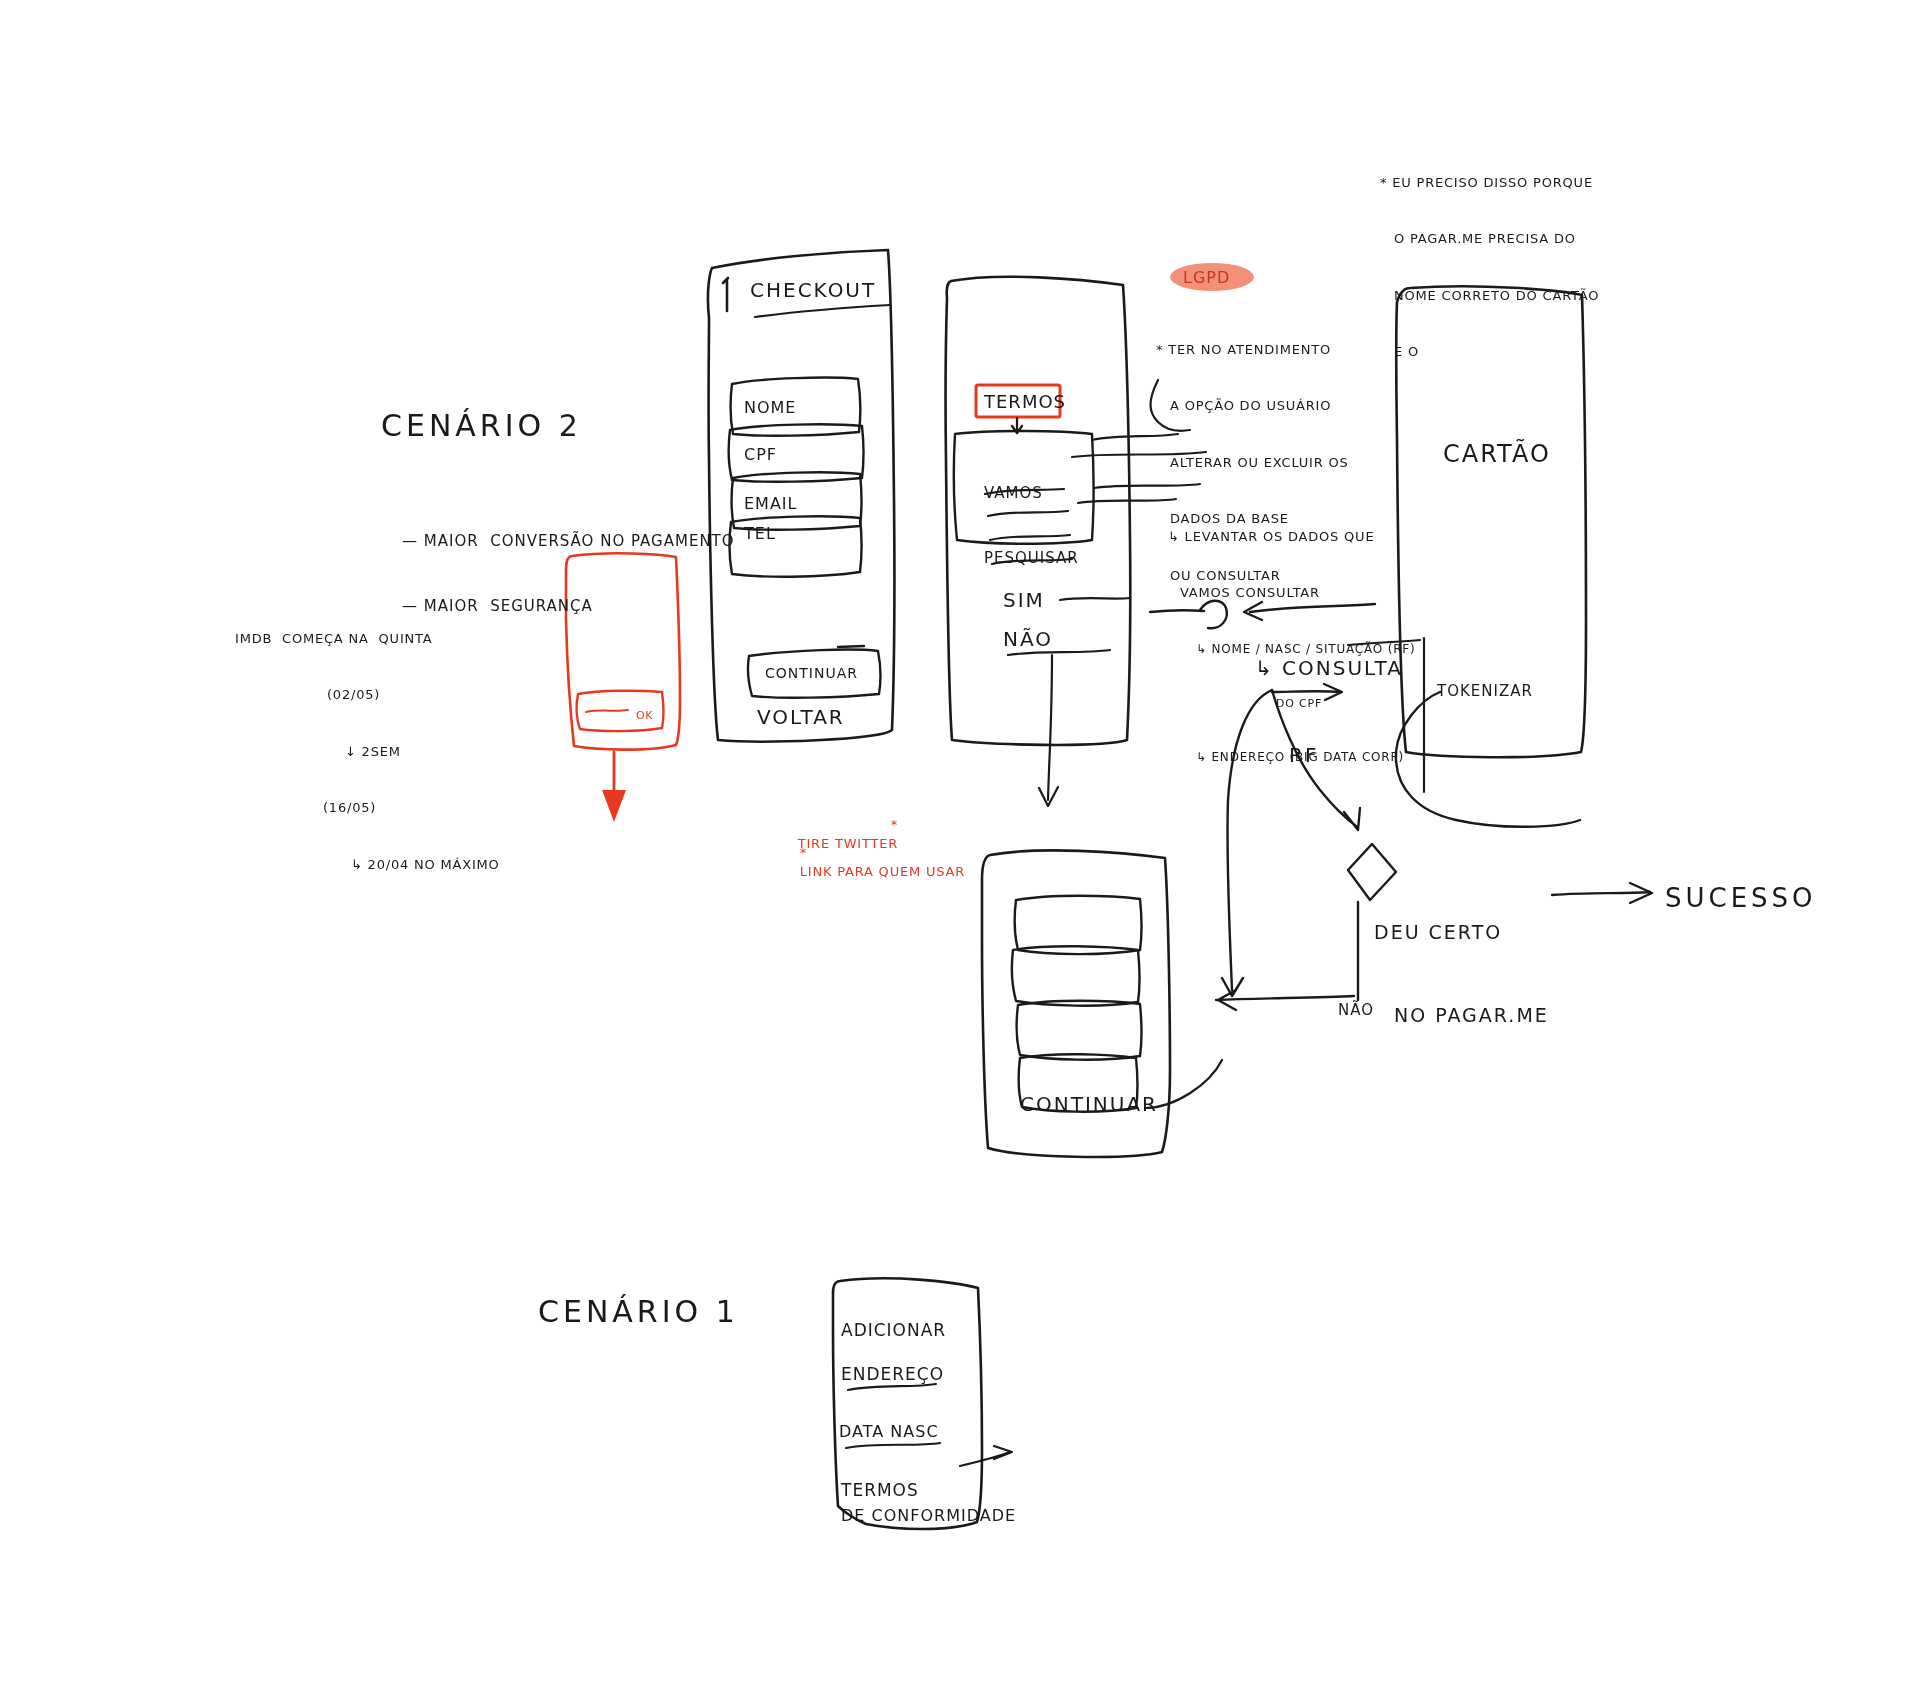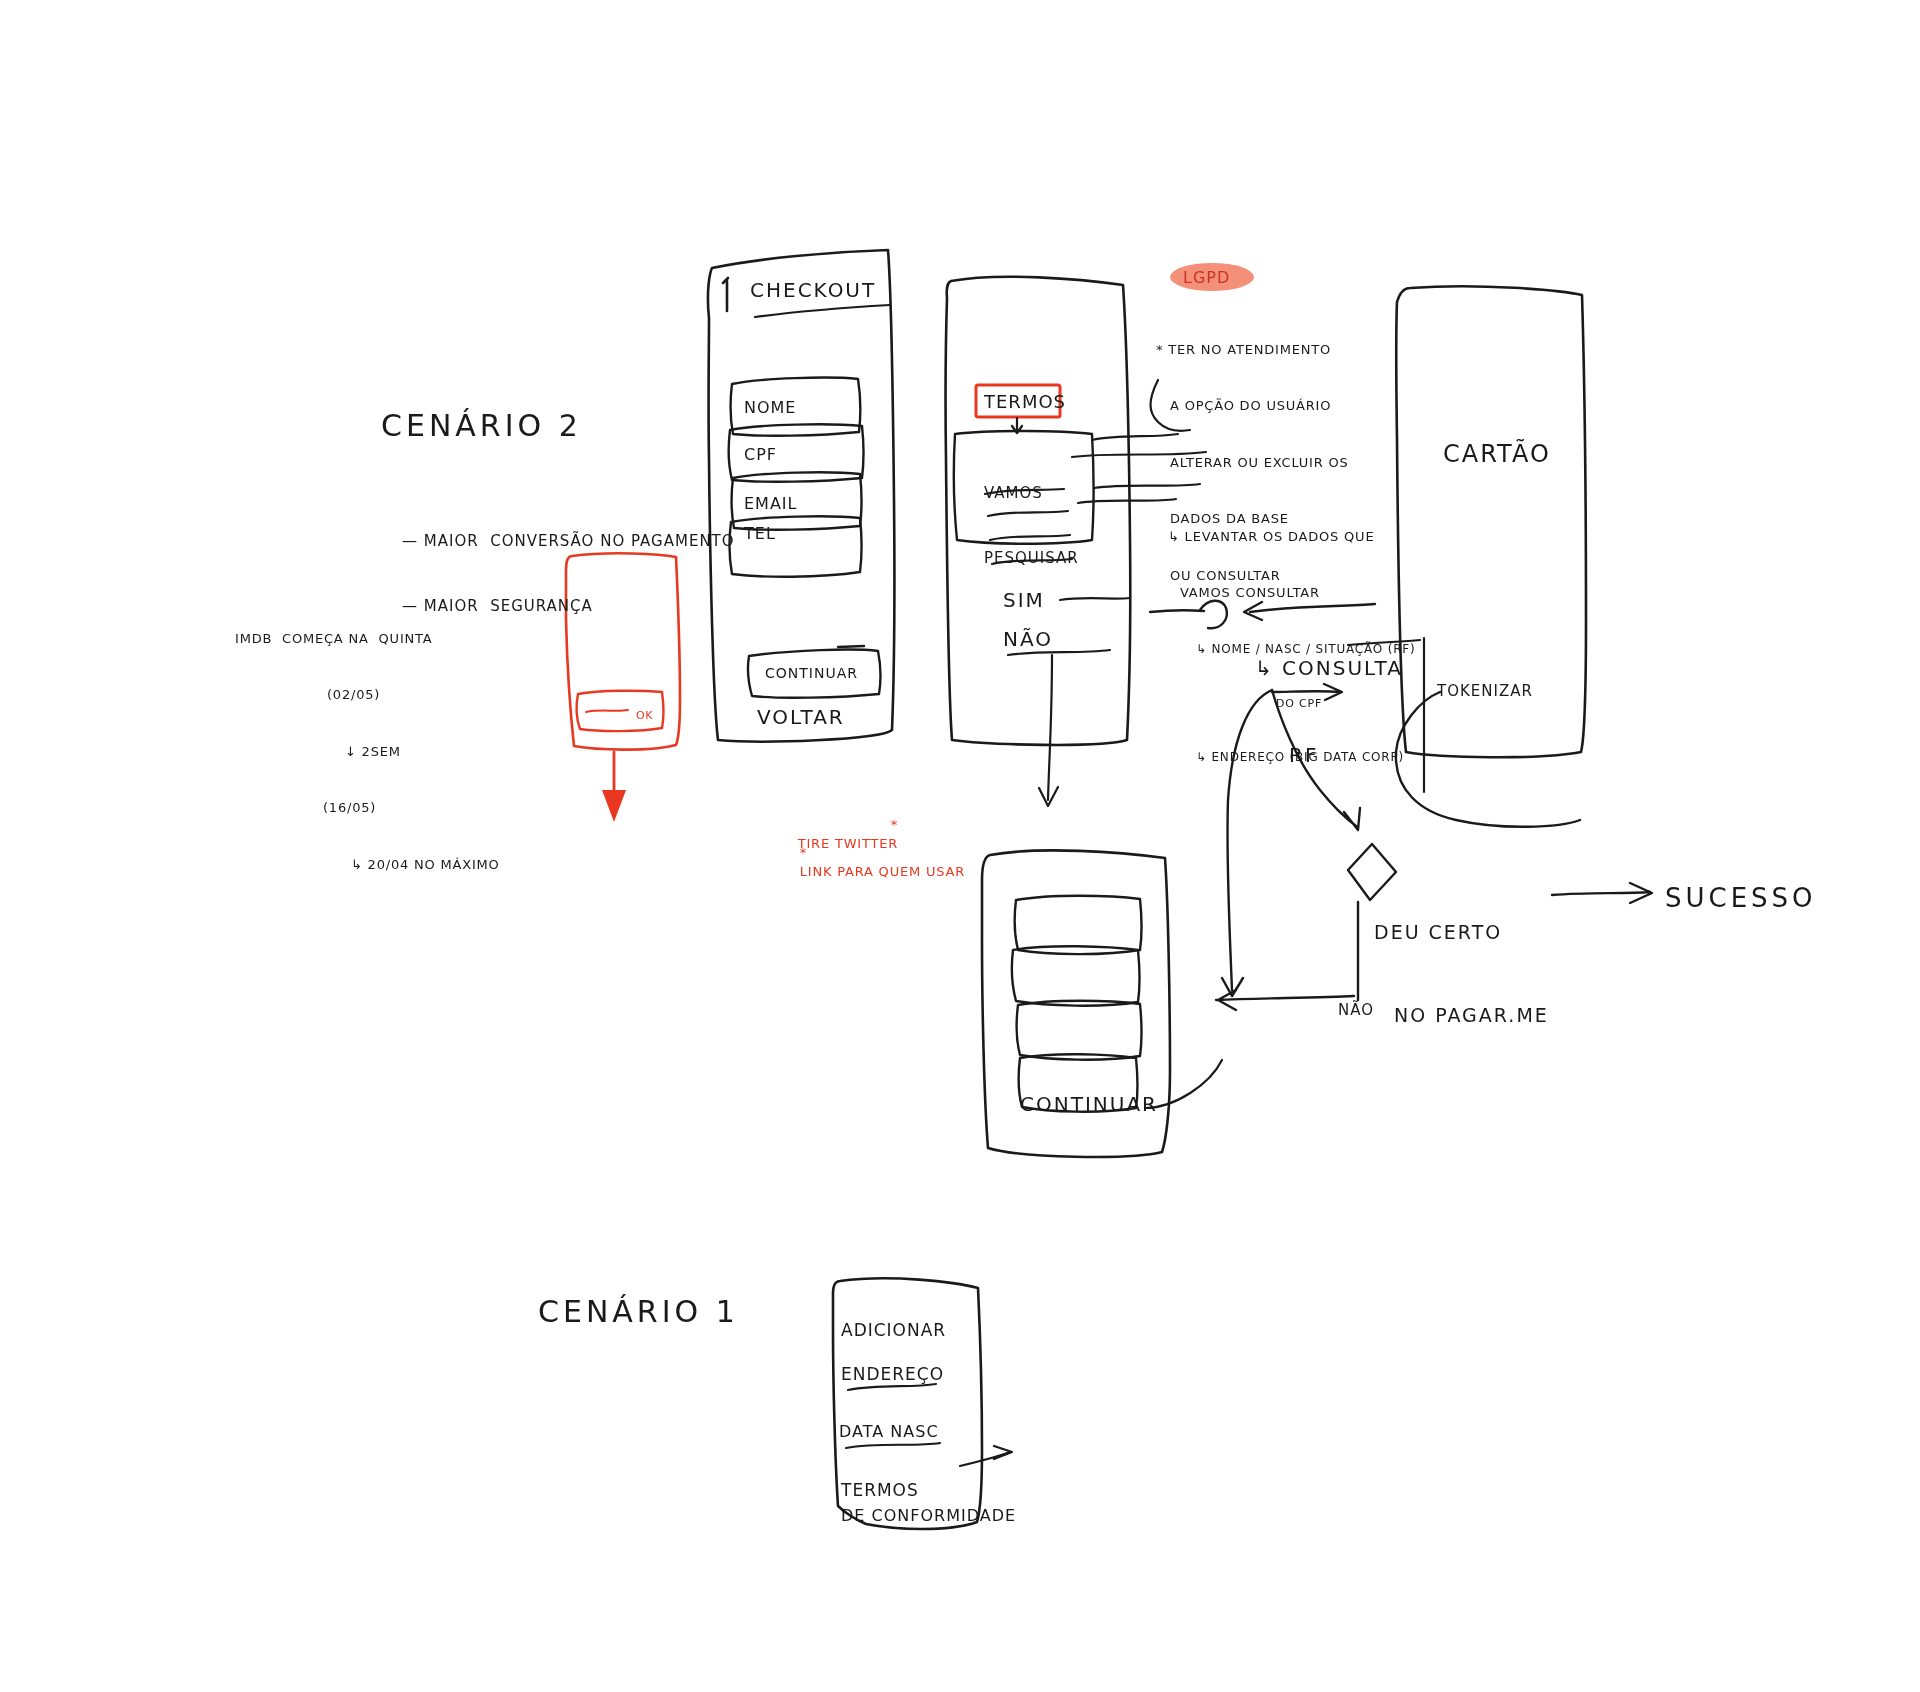--- a/index.html
+++ b/index.html
@@ -142,20 +142,26 @@
 
     <path class="ink-black" stroke-width="2.6" d="M833,1293 C833,1285 836,1281 840,1281 C890,1274 955,1282 978,1288
          C980,1330 982,1400 982,1450 C982,1490 980,1512 977,1522
          C950,1532 895,1530 866,1524 C856,1520 844,1512 838,1506
          C835,1460 833,1380 833,1330 C833,1310 833,1300 833,1293 Z"></path>
     <path class="ink-black" stroke-width="2.2" d="M848,1390 C880,1384 912,1388 936,1384"></path>
     <path class="ink-black" stroke-width="2.2" d="M846,1448 C878,1442 916,1447 940,1443"></path>
     <path class="ink-black" stroke-width="2.2" d="M960,1466 C985,1460 1000,1456 1010,1452 M994,1446 L1012,1452 L994,1459"></path>
   </svg>
 
+  <div class="hw t-small" style="left:1380px;top:136px;">
+    <div><span>*</span> <span>EU PRECISO DISSO PORQUE</span></div>
+    <div style="padding-left:14px;">O PAGAR.ME PRECISA DO</div>
+    <div style="padding-left:14px;">NOME CORRETO DO CARTÃO</div>
+    <div style="padding-left:14px;">E O</div>
+  </div>
 
   <div class="hw t-title" style="left:381px;top:404px;">CENÁRIO 2</div>
 
   <div class="hw t-body" style="left:402px;top:487px;">
     <div>— MAIOR  CONVERSÃO NO PAGAMENTO</div>
     <div>— MAIOR  SEGURANÇA</div>
   </div>
 
   <div class="hw t-small" style="left:235px;top:592px;">
     <div>IMDB  COMEÇA NA  QUINTA</div>

